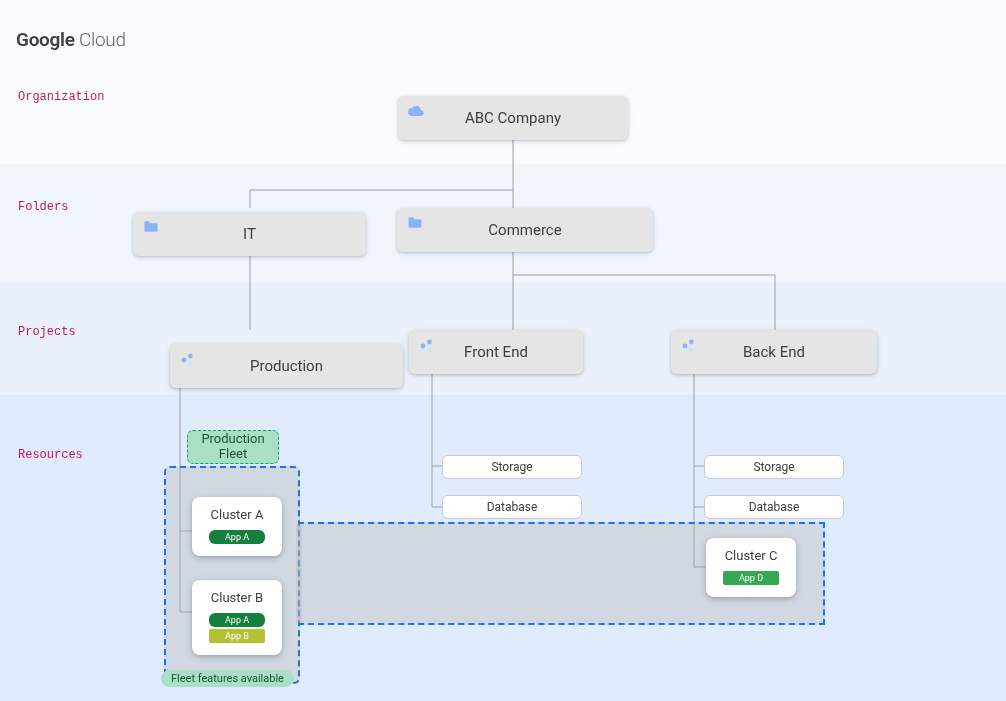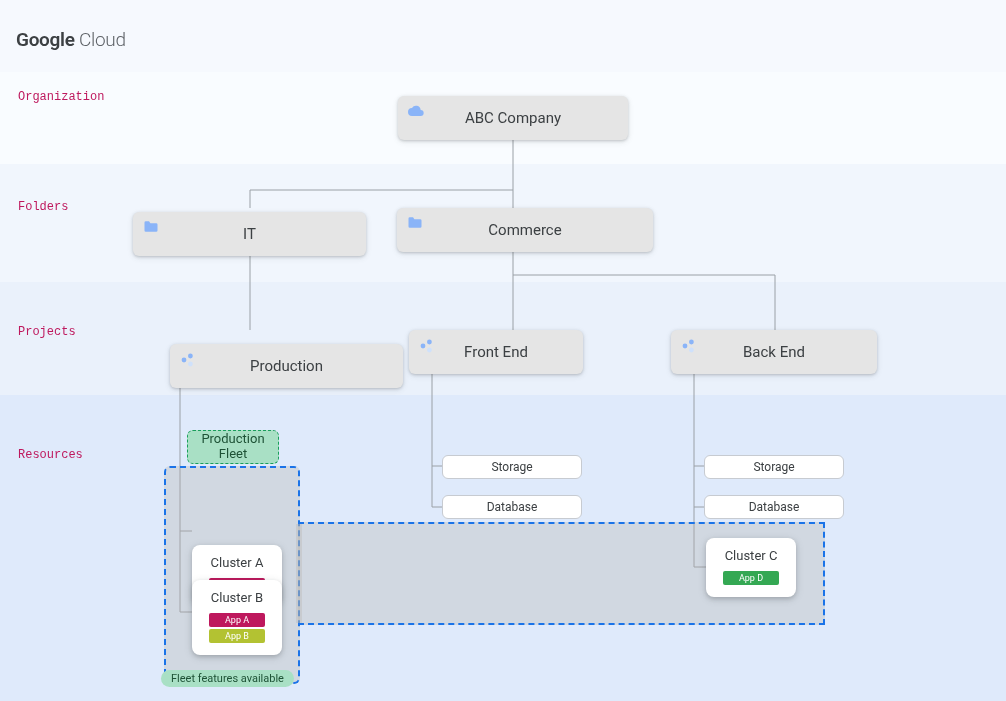--- a/index.html
+++ b/index.html
@@ -139,21 +139,21 @@
     width:56px;
     height:14px;
     border-radius:2px;
     font-size:9px;
     color:#fff;
     display:flex;
     align-items:center;
     justify-content:center;
     margin-top:2px;
   }
-  .chip-blue { background:#be185d; }
+  .chip-blue { background:#15803d;border-radius:6px; }
   .chip-olive { background:#b3c232; }
   .chip-green { background:#34a853; }
 </style>
 </head>
 <body>
 
 <div class="row-bg bg-org"></div>
 <div class="row-bg bg-folders"></div>
 <div class="row-bg bg-projects"></div>
 <div class="row-bg bg-resources"></div>
@@ -268,21 +268,21 @@
     <span>Storage</span>
   </div>
 <div class="pill" style="left:704px; top:495px; width:140px; height:24px;">
     <span>Database</span>
   </div>
 
 <div class="fleet-badge" style="left:187px; top:430px; width:92px; height:34px;">
   <span>Production Fleet</span>
 </div>
 
-<div class="cluster-card" style="left:192px; top:497px; width:90px;margin-top:48px;">
+<div class="cluster-card" style="left:192px; top:497px; width:90px;">
   <div class="title">Cluster A</div>
   <div class="app-chip chip-blue">App A</div>
 </div>
 
 <div class="cluster-card" style="left:192px; top:580px; width:90px;">
   <div class="title">Cluster B</div>
   <div class="app-chip chip-blue">App A</div>
   <div class="app-chip chip-olive">App B</div>
 </div>
 

